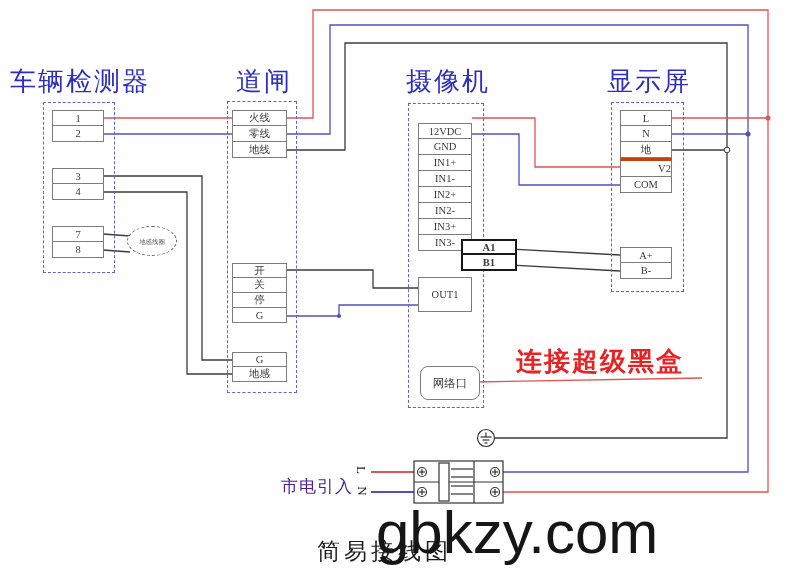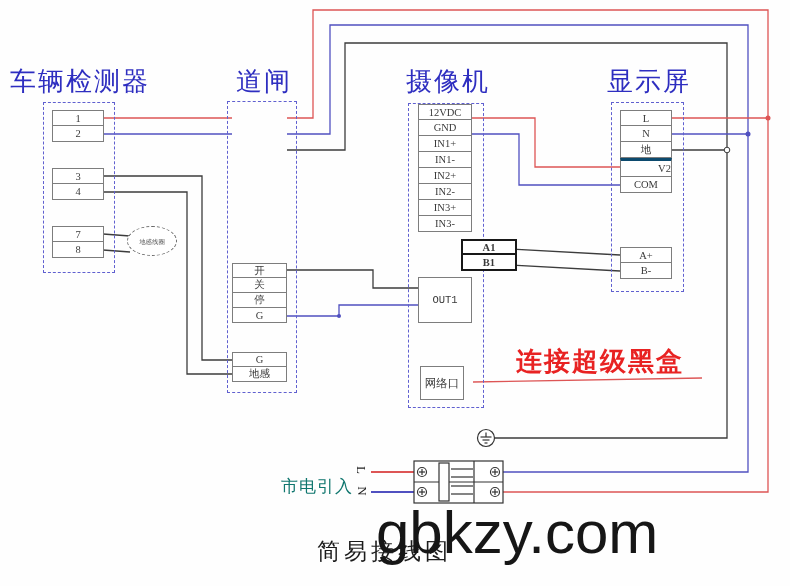--- a/index.html
+++ b/index.html
@@ -6,30 +6,30 @@
   .canvas{position:relative;width:790px;height:586px;background:#fefefe;overflow:hidden;
           font-family:"Liberation Serif", serif;}
   .wires{position:absolute;left:0;top:0;z-index:1;}
   .sec-title{position:absolute;z-index:3;color:#2e2ec0;font-size:26px;letter-spacing:2px;white-space:nowrap;}
   .dashbox{position:absolute;z-index:2;border:1px dashed #6060d0;background:transparent;}
   .tg{position:absolute;z-index:4;display:flex;flex-direction:column;}
   .term{box-sizing:border-box;border:1px solid #7d7d7d;background:#fff;color:#3a3a3a;
         display:flex;align-items:center;justify-content:center;
         font-size:10.5px;font-family:"Liberation Serif", serif;white-space:nowrap;}
   .tg .term + .term{border-top:none;}
-  .h16{height:16px;} .h15{height:15px;} .h19{height:19px;} .h35{height:46px;font-family:Liberation Mono, monospace;}
-  .tg .term.thick{border-top:3px solid #0c4a6e;padding-left:37px;}
+  .h16{height:16px;} .h15{height:15px;} .h19{height:19px;} .h35{height:35px;}
+  .tg .term.thick{border-top:3px solid #c2410c;padding-left:37px;}
   .tg-bold .term{border:2px solid #181818;font-weight:700;}
   .tg-bold .term + .term{border-top:none;}
   .netport{position:absolute;z-index:4;box-sizing:border-box;border:1px solid #7d7d7d;background:#fff;
            display:flex;align-items:center;justify-content:center;font-size:11.5px;color:#3a3a3a;}
   .coil{position:absolute;z-index:4;box-sizing:border-box;border:1px dashed #666;border-radius:50%;
         background:#fff;display:flex;align-items:center;justify-content:center;}
   .coil span{font-size:8px;transform:scale(0.8);color:#555;white-space:nowrap;}
-  .mains-label{position:absolute;z-index:4;font-size:17px;color:#0f766e;letter-spacing:1px;white-space:nowrap;}
+  .mains-label{position:absolute;z-index:4;font-size:17px;color:#4c1d95;letter-spacing:1px;white-space:nowrap;}
   .rot{position:absolute;z-index:4;font-size:13px;color:#1c1c1c;transform:rotate(90deg);transform-origin:center;}
   .note-red{position:absolute;z-index:4;color:#e82222;font-size:26px;font-weight:700;letter-spacing:2px;white-space:nowrap;}
   .diagram-title{position:absolute;z-index:4;color:#1b1b1b;font-size:23px;letter-spacing:4px;white-space:nowrap;}
   .watermark{position:absolute;z-index:5;color:#161616;font-size:60px;
              font-family:"Liberation Sans", sans-serif;white-space:nowrap;}
 </style>
 </head>
 <body>
 
 <div class="canvas">
@@ -118,49 +118,54 @@
     <div class="term h16">4</div>
   </div>
   <div class="tg" style="left:52px;top:226px;width:52px;">
     <div class="term h16">7</div>
     <div class="term h16">8</div>
   </div>
   <div class="coil" style="left:127px;top:226px;width:50px;height:30px;">
     <span>地感线圈</span>
   </div>
 
+  <div class="tg" style="left:232px;top:110px;width:55px;">
+    <div class="term h16">火线</div>
+    <div class="term h16">零线</div>
+    <div class="term h16">地线</div>
+  </div>
   <div class="tg" style="left:232px;top:263px;width:55px;">
     <div class="term h15">开</div>
     <div class="term h15">关</div>
     <div class="term h15">停</div>
     <div class="term h15">G</div>
   </div>
   <div class="tg" style="left:232px;top:352px;width:55px;">
     <div class="term h15">G</div>
     <div class="term h15">地感</div>
   </div>
 
-  <div class="tg" style="left:418px;top:104px;width:54px;">
+  <div class="tg" style="left:418px;top:123px;width:54px;">
     <div class="term h16">12VDC</div>
     <div class="term h16">GND</div>
     <div class="term h16">IN1+</div>
     <div class="term h16">IN1-</div>
     <div class="term h16">IN2+</div>
     <div class="term h16">IN2-</div>
     <div class="term h16">IN3+</div>
     <div class="term h16">IN3-</div>
   </div>
   <div class="tg tg-bold" style="left:417px;top:239px;width:56px;padding-left:44px;">
     <div class="term h16">A1</div>
     <div class="term h16">B1</div>
   </div>
   <div class="tg" style="left:418px;top:277px;width:54px;">
     <div class="term h35">OUT1</div>
   </div>
-  <div class="netport" style="left:420px;top:366px;width:44px;height:34px;">网络口</div>
+  <div class="netport" style="left:420px;top:366px;width:60px;height:34px;border-radius:8px;">网络口</div>
 
   <div class="tg" style="left:620px;top:110px;width:52px;">
     <div class="term h16">L</div>
     <div class="term h16">N</div>
     <div class="term h16">地</div>
     <div class="term h19 thick">V2</div>
     <div class="term h16">COM</div>
   </div>
   <div class="tg" style="left:620px;top:247px;width:52px;">
     <div class="term h16">A+</div>

